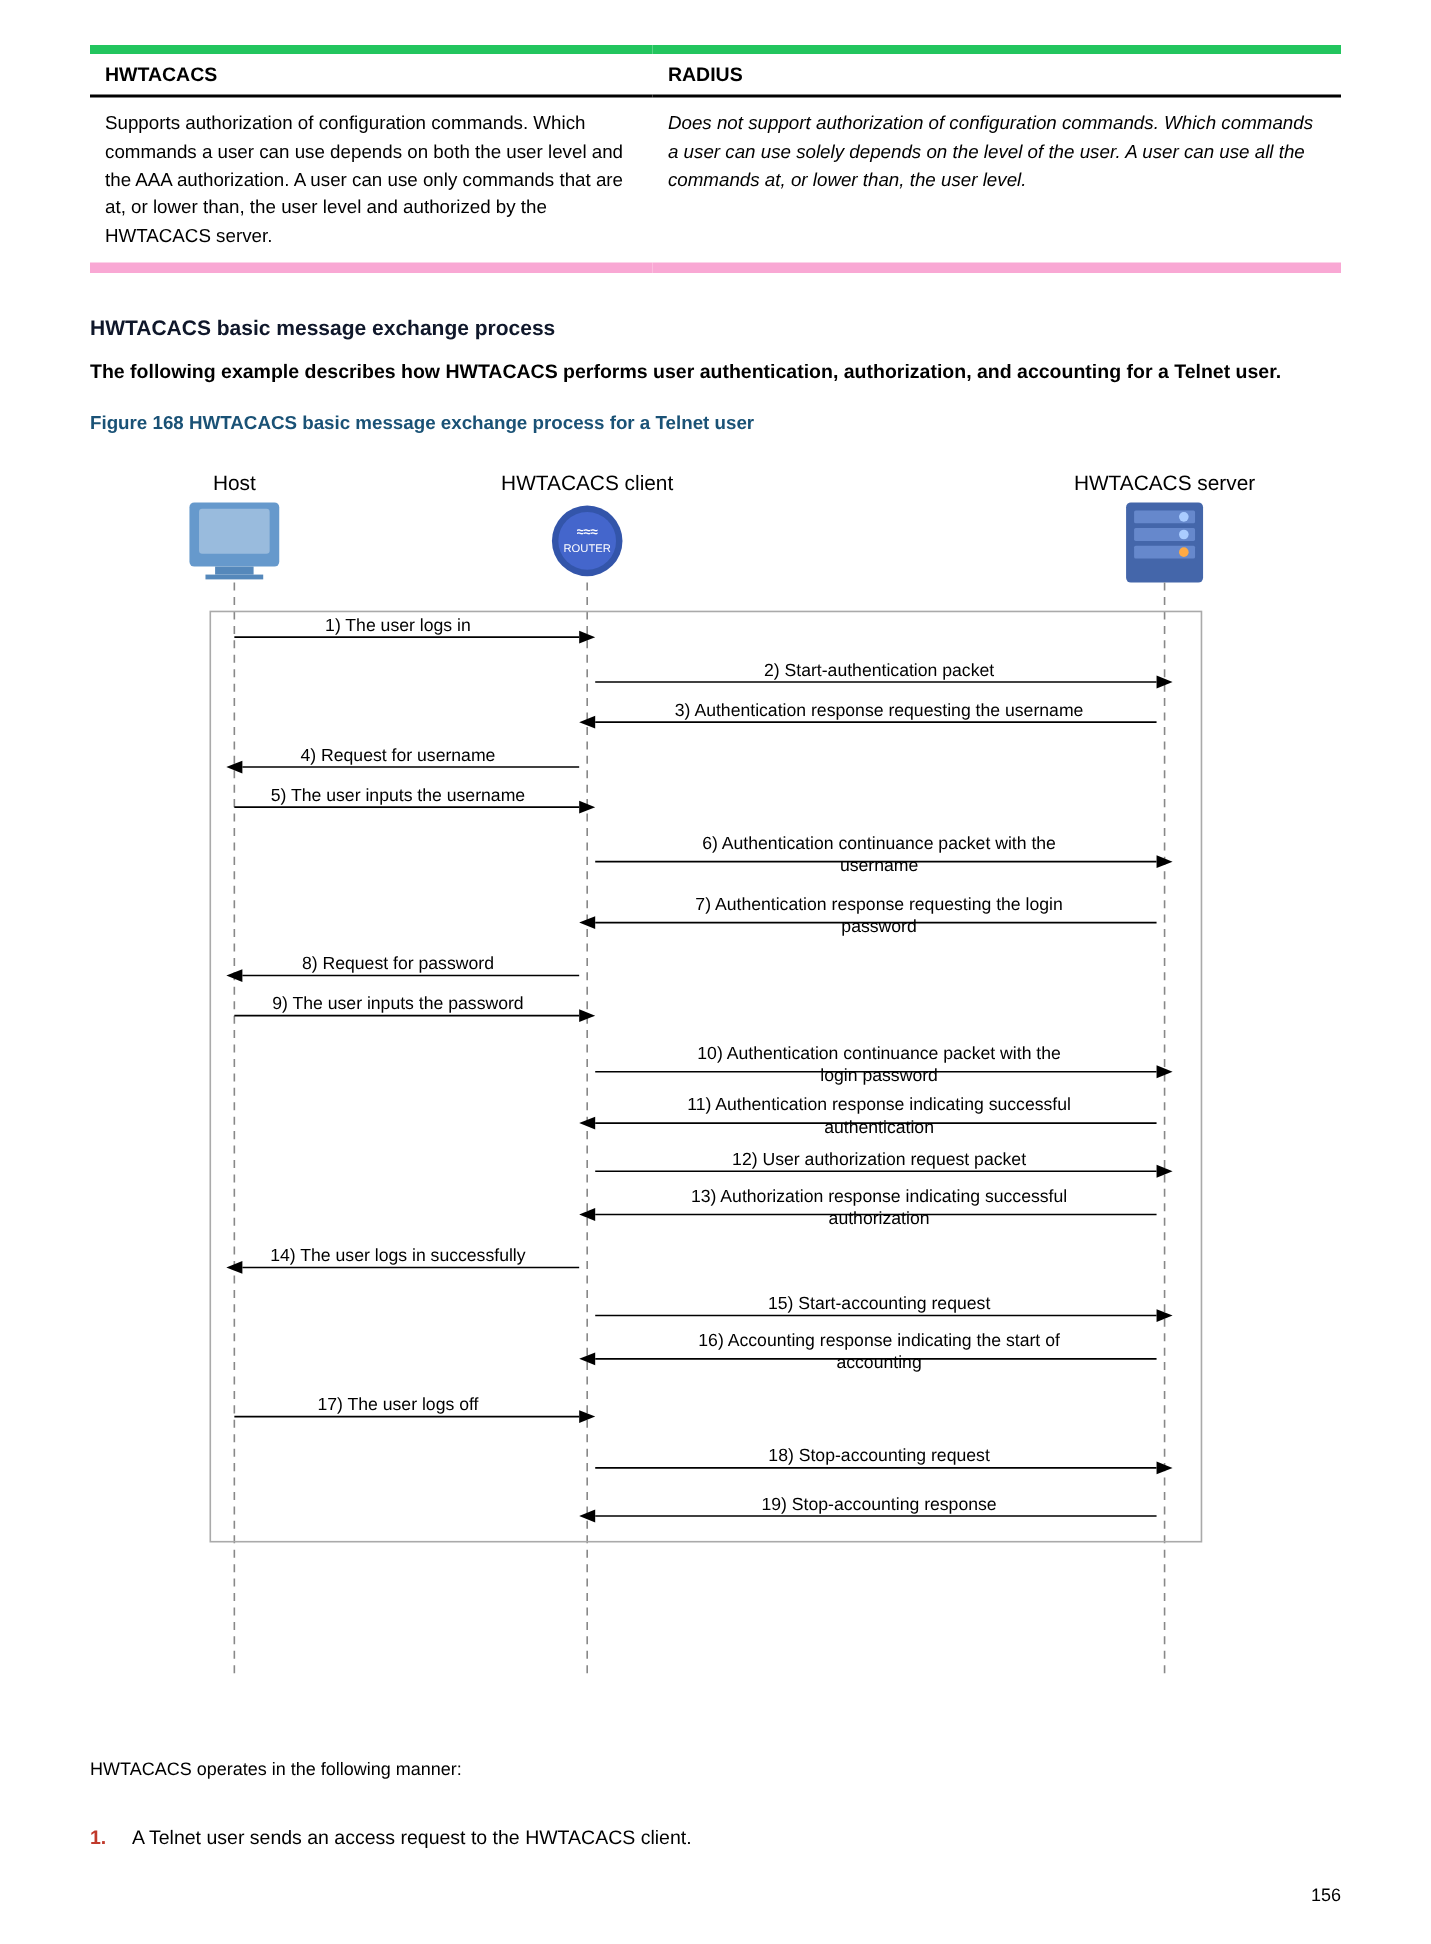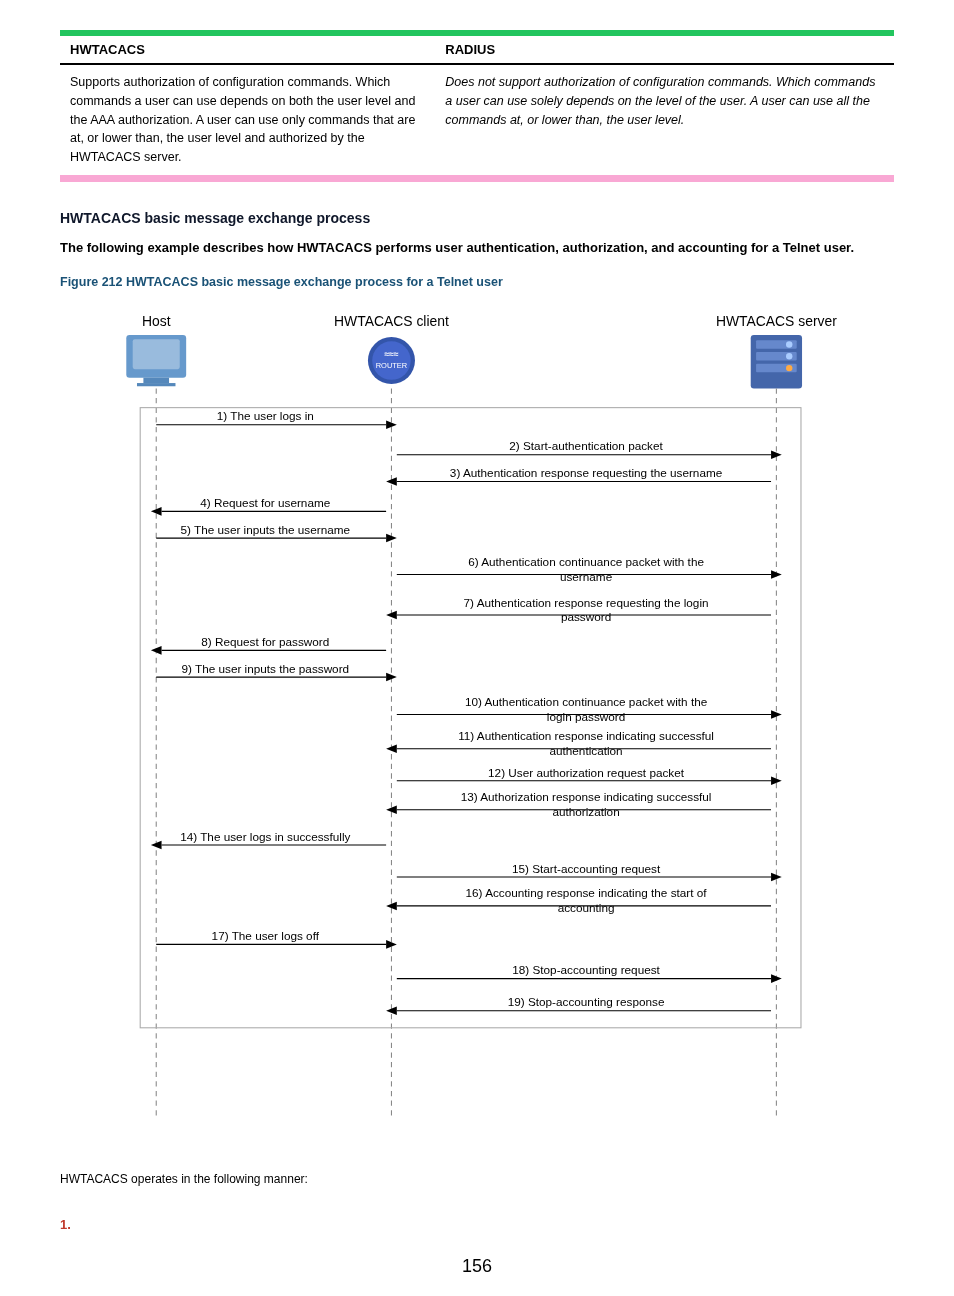--- a/index.html
+++ b/index.html
@@ -89,22 +89,22 @@
       font-size: 13px;
       line-height: 1.6;
     }
     .numbered-item .num {
       color: #c0392b;
       font-weight: bold;
       min-width: 20px;
     }
 
     .page-number {
-      text-align: center;
-      font-size: 18px;
+      text-align: right;
+      font-size: 12px;
       margin-top: 20px;
     }
   </style>
 </head>
 <body>
 
 <table class="comparison-table">
   <thead>
     <tr>
       <th>HWTACACS</th>
@@ -116,21 +116,21 @@
       <td>Supports authorization of configuration commands. Which commands a user can use depends on both the user level and the AAA authorization. A user can use only commands that are at, or lower than, the user level and authorized by the HWTACACS server.</td>
       <td>Does not support authorization of configuration commands. Which commands a user can use solely depends on the level of the user. A user can use all the commands at, or lower than, the user level.</td>
     </tr>
   </tbody>
 </table>
 
 <div class="section-heading">HWTACACS basic message exchange process</div>
 
 <p class="intro-text">The following example describes how HWTACACS performs user authentication, authorization, and accounting for a Telnet user.</p>
 
-<div class="figure-caption">Figure 212 HWTACACS basic message exchange process for a Telnet user</div>
+<div class="figure-caption">Figure 168 HWTACACS basic message exchange process for a Telnet user</div>
 
 <div class="diagram-container">
   <svg class="diagram-svg" viewBox="0 0 780 780" xmlns="http://www.w3.org/2000/svg">
 
     <text x="90" y="20" text-anchor="middle" font-size="13" font-family="Arial">Host</text>
     <text x="310" y="20" text-anchor="middle" font-size="13" font-family="Arial">HWTACACS client</text>
     <text x="670" y="20" text-anchor="middle" font-size="13" font-family="Arial">HWTACACS server</text>
 
     <rect x="62" y="28" width="56" height="40" rx="3" fill="#6699cc"></rect>
     <rect x="68" y="32" width="44" height="28" rx="2" fill="#99bbdd"></rect>
@@ -238,15 +238,16 @@
     <polygon points="315,656 305,660 315,664" fill="#000"></polygon>
     <text x="492" y="656" text-anchor="middle" font-size="11" font-family="Arial">19) Stop-accounting response</text>
 
     <rect x="75" y="96" width="618" height="580" fill="none" stroke="#aaa" stroke-width="1"></rect>
   </svg>
 </div>
 
 <p class="bottom-text">HWTACACS operates in the following manner:</p>
 <div class="numbered-item">
   <span class="num">1.</span>
+  <span>A Telnet user sends an access request to the HWTACACS client.</span>
 </div>
 
 <div class="page-number">156</div>
 
 </body></html>

